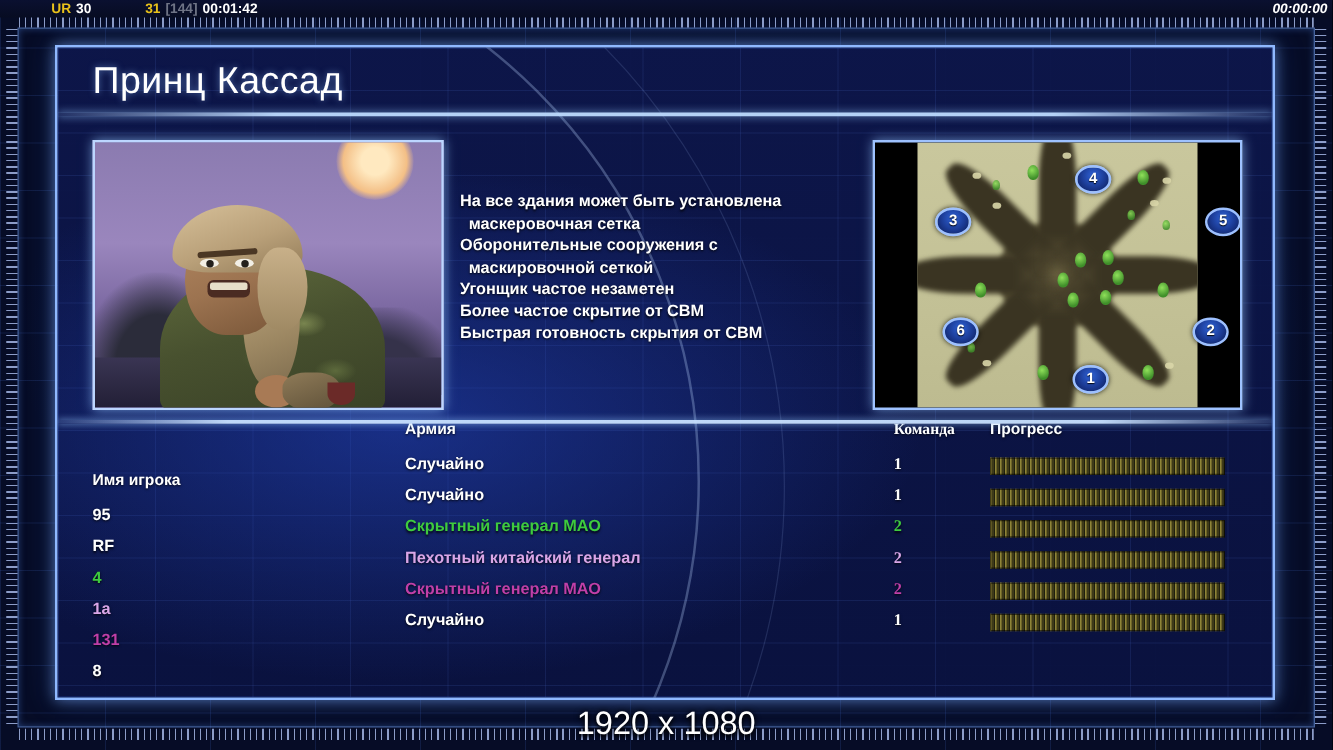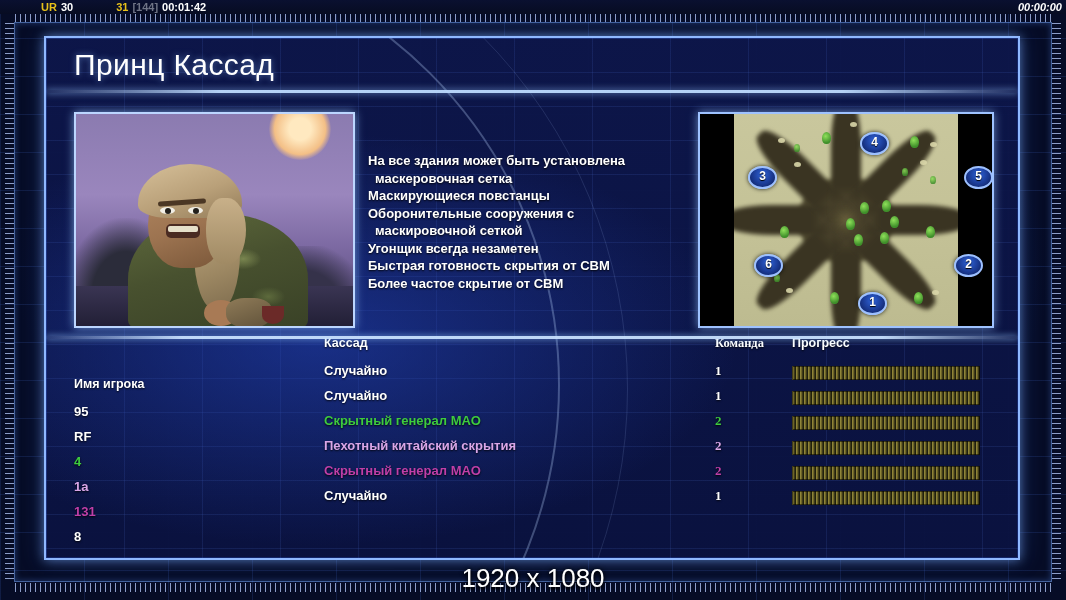--- a/index.html
+++ b/index.html
@@ -255,26 +255,25 @@
         <div class="pt-mouth"></div>
         <div class="pt-teeth"></div>
         <div class="pt-hand"></div>
         <div class="pt-flask"></div>
         <div class="pt-flask-cup"></div>
       </div>
 
       <div id="desc">
         <div>На все здания может быть установлена</div>
         <div class="ind"> маскеровочная сетка</div>
-        <div>Маскирующиеся повстанцы</div>
         <div>Оборонительные сооружения с</div>
         <div class="ind"> маскировочной сеткой</div>
-        <div>Угонщик всегда незаметен</div>
+        <div>Угонщик частое незаметен</div>
+        <div>Более частое скрытие от СВМ</div>
         <div>Быстрая готовность скрытия от СВМ</div>
-        <div>Более частое скрытие от СВМ</div>
       </div>
 
       <div id="minimap">
         <div id="map-canvas">
             <div class="hub"></div>
             <div class="spoke" style="transform: translate(-50%, 0px) rotate(0deg);"></div>
             <div class="spoke" style="transform: translate(-50%, 0px) rotate(45deg);"></div>
             <div class="spoke" style="transform: translate(-50%, 0px) rotate(90deg);"></div>
             <div class="spoke" style="transform: translate(-50%, 0px) rotate(135deg);"></div>
             <div class="spoke" style="transform: translate(-50%, 0px) rotate(180deg);"></div>
@@ -312,21 +311,21 @@
           <div class="startpos" style="left: 54px; top: 140px;">6</div>
           <div class="startpos" style="left: 254px; top: 140px;">2</div>
           <div class="startpos" style="left: 158px; top: 178px;">1</div>
         </div>
 
     </div>
 
     <div id="table">
       <div id="thead">
         <div class="col-name">Имя игрока</div>
-        <div class="col-army">Кассад</div>
+        <div class="col-army">Армия</div>
         <div class="col-team">Команда</div>
         <div class="col-prog">Прогресс</div>
         <div id="thead-rule"></div>
       </div>
       <div id="tbody">
           <div class="prow">
             <span class="col-name" style="color: rgb(255, 255, 255);">95</span>
             <span class="col-army" style="color: rgb(255, 255, 255);">Случайно</span>
             <span class="col-team" style="color: rgb(255, 255, 255);">1</span>
             <div class="pbar" style="width: 188px;"></div>
@@ -338,21 +337,21 @@
             <div class="pbar" style="width: 188px;"></div>
           </div>
           <div class="prow">
             <span class="col-name" style="color: rgb(62, 203, 62);">4</span>
             <span class="col-army" style="color: rgb(62, 203, 62);">Скрытный генерал МАО</span>
             <span class="col-team" style="color: rgb(62, 203, 62);">2</span>
             <div class="pbar" style="width: 188px;"></div>
           </div>
           <div class="prow">
             <span class="col-name" style="color: rgb(217, 166, 232);">1a</span>
-            <span class="col-army" style="color: rgb(217, 166, 232);">Пехотный китайский скрытия</span>
+            <span class="col-army" style="color: rgb(217, 166, 232);">Пехотный китайский генерал</span>
             <span class="col-team" style="color: rgb(217, 166, 232);">2</span>
             <div class="pbar" style="width: 188px;"></div>
           </div>
           <div class="prow">
             <span class="col-name" style="color: rgb(192, 63, 168);">131</span>
             <span class="col-army" style="color: rgb(192, 63, 168);">Скрытный генерал МАО</span>
             <span class="col-team" style="color: rgb(192, 63, 168);">2</span>
             <div class="pbar" style="width: 188px;"></div>
           </div>
           <div class="prow">

